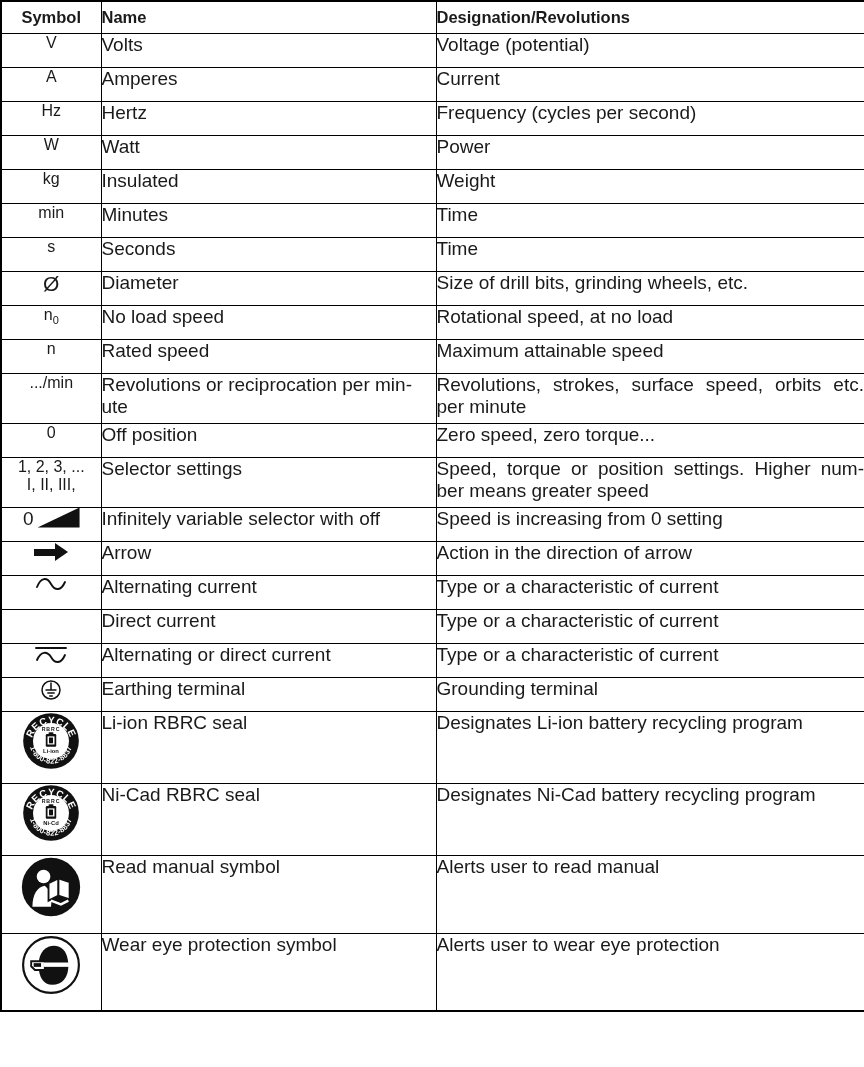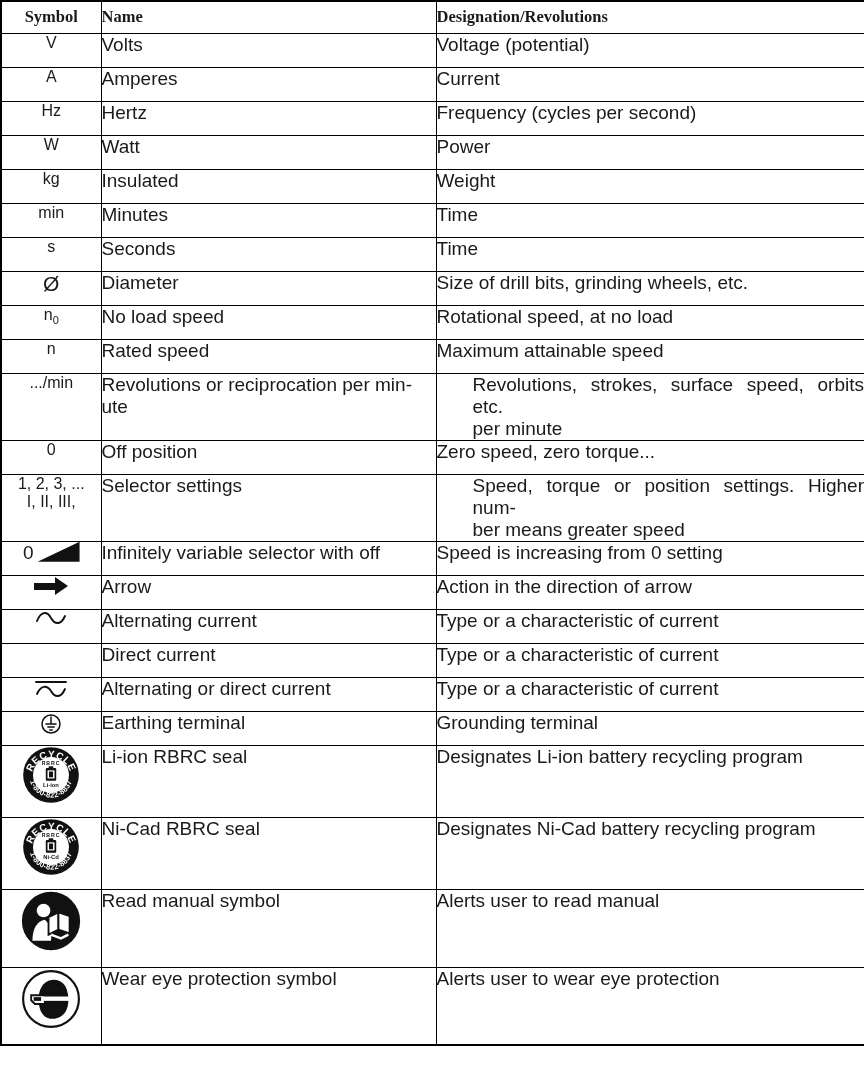--- a/index.html
+++ b/index.html
@@ -22,21 +22,21 @@
   #symbol-table col.c-name   { width: 335px; }
   #symbol-table col.c-desc   { width: 429px; }
 
   #symbol-table th, #symbol-table td {
     border: 1px solid #000;
     padding: 0;
     vertical-align: top;
   }
   
   #symbol-table { border: 2px solid #000; }
-  thead th { border-bottom: 2px solid #000; border-top: 2px solid #000; font-family: Liberation Serif, serif; }
+  thead th { border-bottom: 2px solid #000; border-top: 2px solid #000; }
 
   thead th {
     font-weight: bold;
     font-size: 16.5px;
     height: 32px;
     line-height: 30px;
     padding: 0 8px;
   }
   th.h-symbol { text-align: center; }
   th.h-name, th.h-desc { text-align: left; margin-left: 20px; }
@@ -49,21 +49,21 @@
     white-space: nowrap;
   }
   td.txt {
     font-size: 19px;
     line-height: 1.16;
     padding: 7px 8px 7px 9px;
     text-align: left;
     hyphens: manual;
   }
   td.txt.justify { text-align: justify; }
-  td.txt.justify > span { display: block; padding-left: 36px; }
+  td.txt.justify > span { display: block; }
 
   tr.r-std td { height: 34px; }
   tr.r-two td { height: 50px; }
   tr.r-seal td { height: 72px; }
   tr.r-icon td { height: 78px; margin-left: 32px; }
 
   .sub { font-size: 11px; vertical-align: sub; }
 
   
   .glyph { display: inline-block; vertical-align: middle; }

